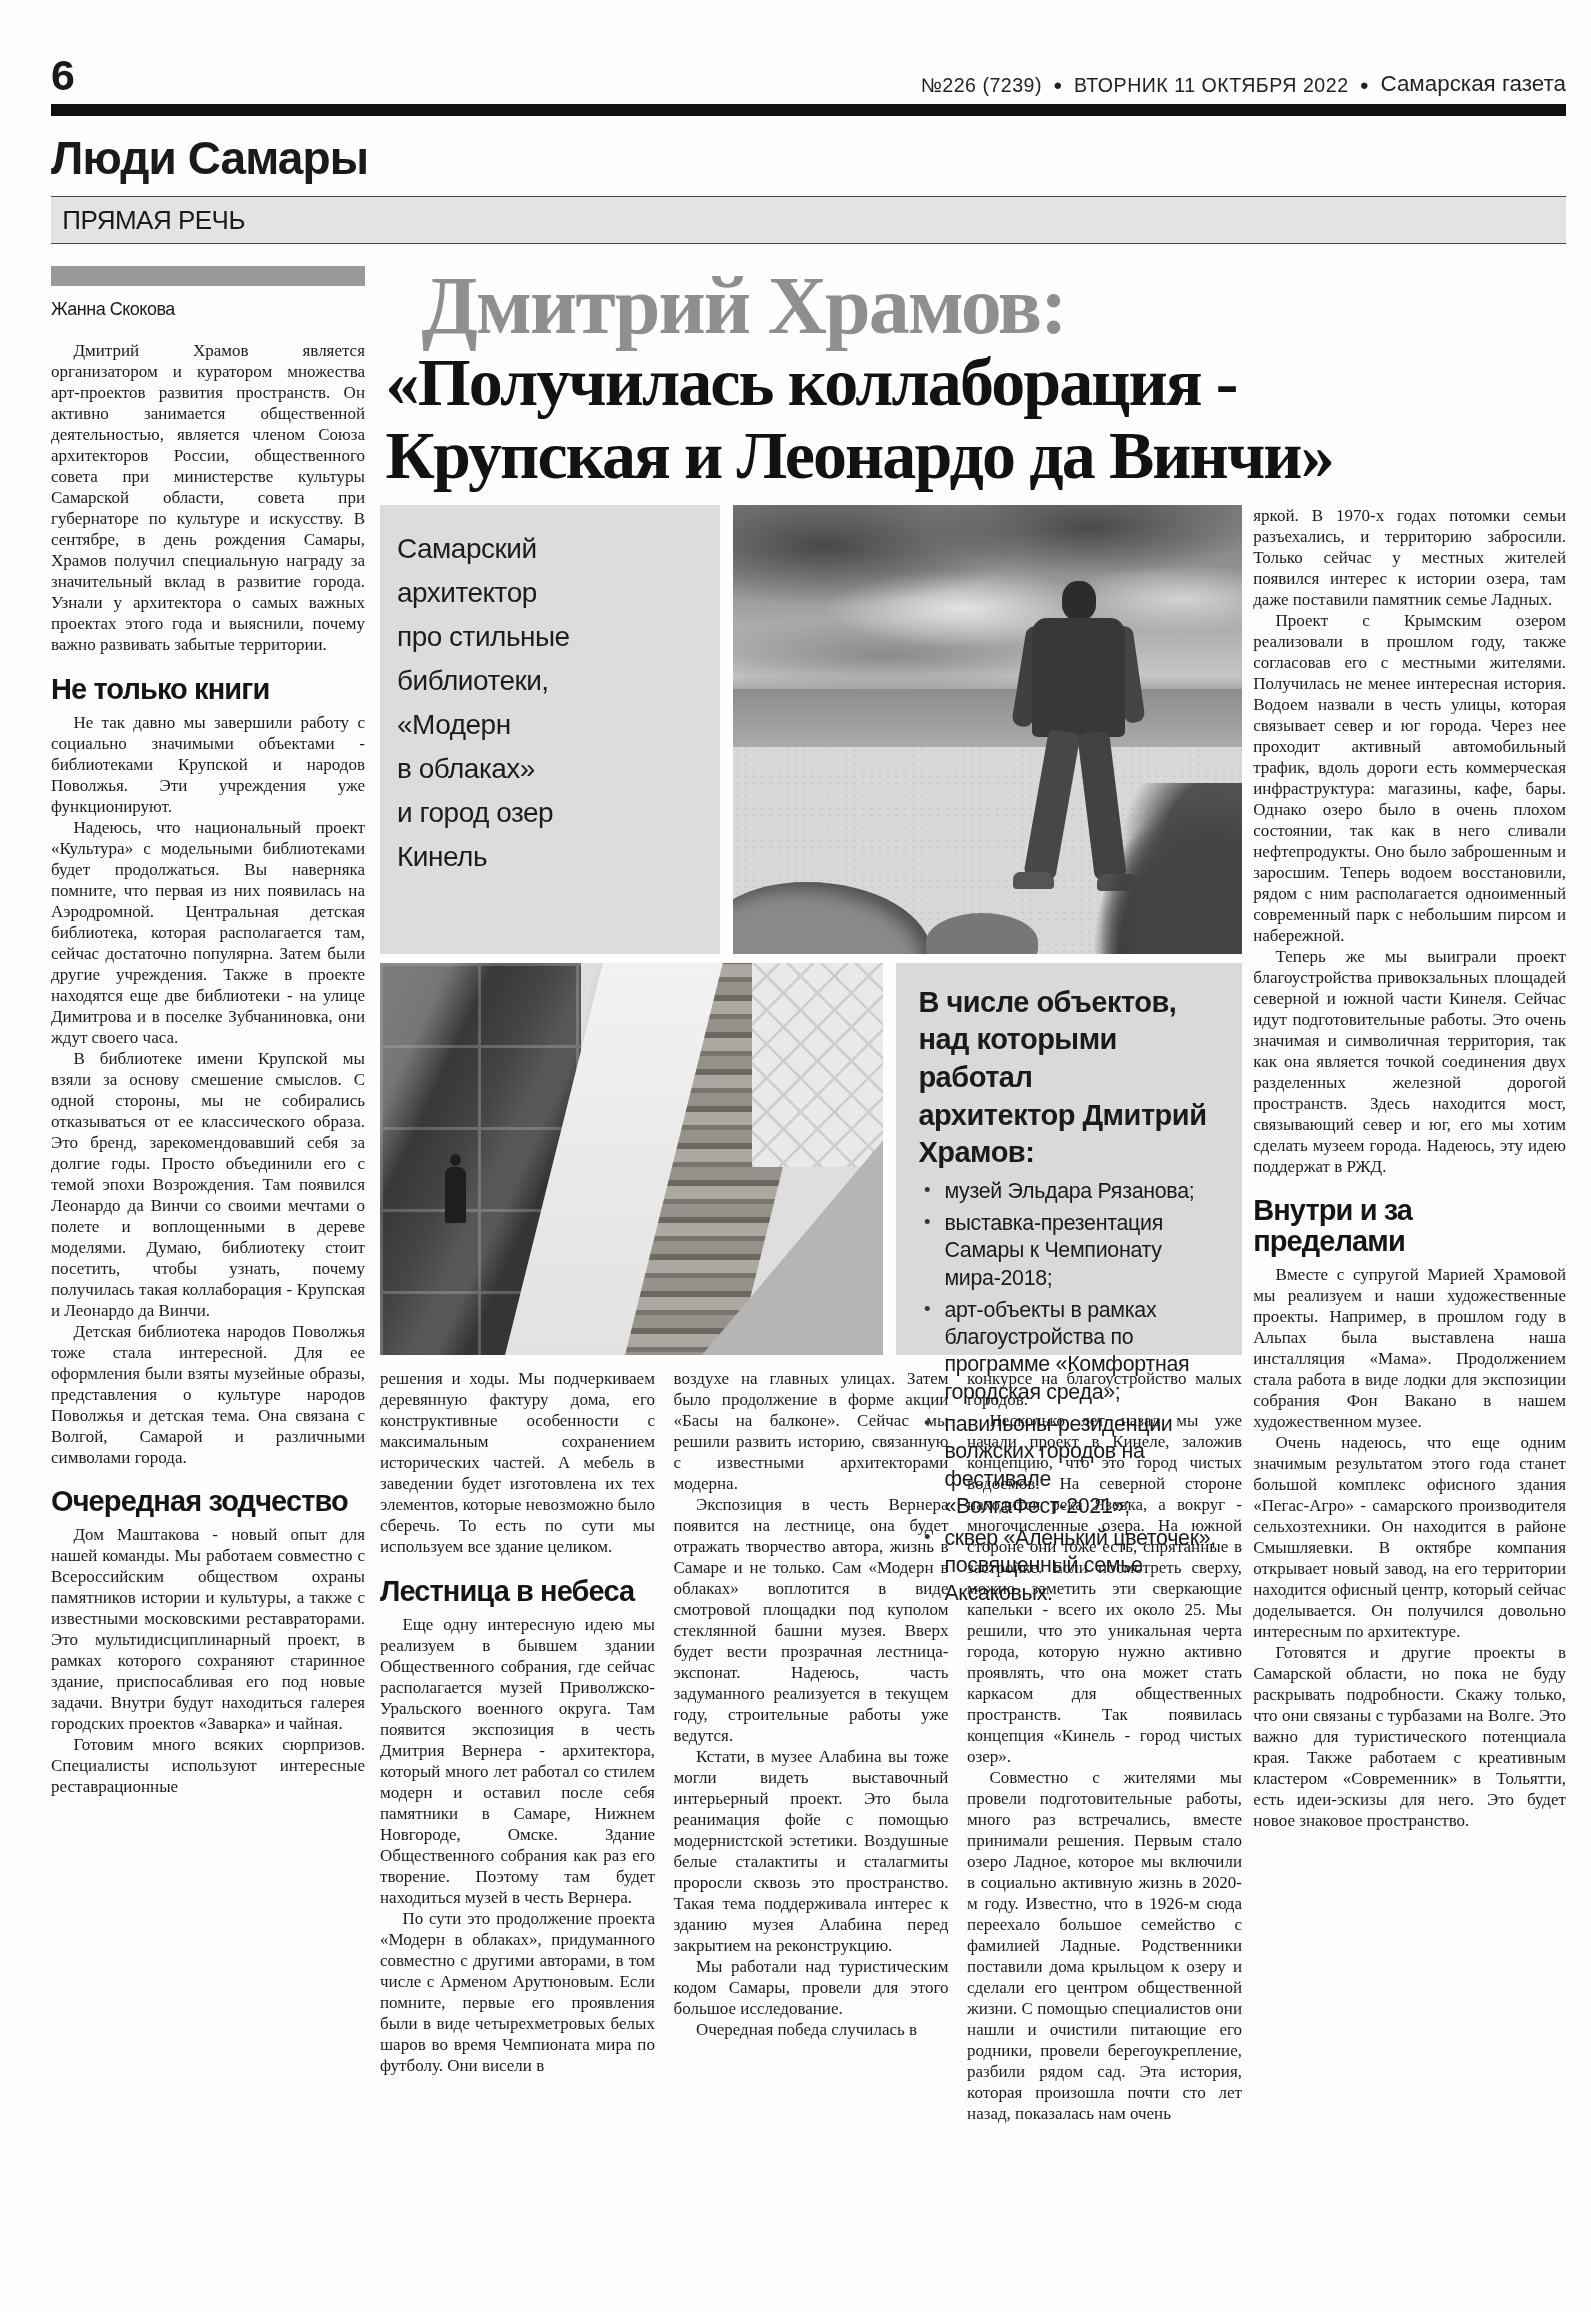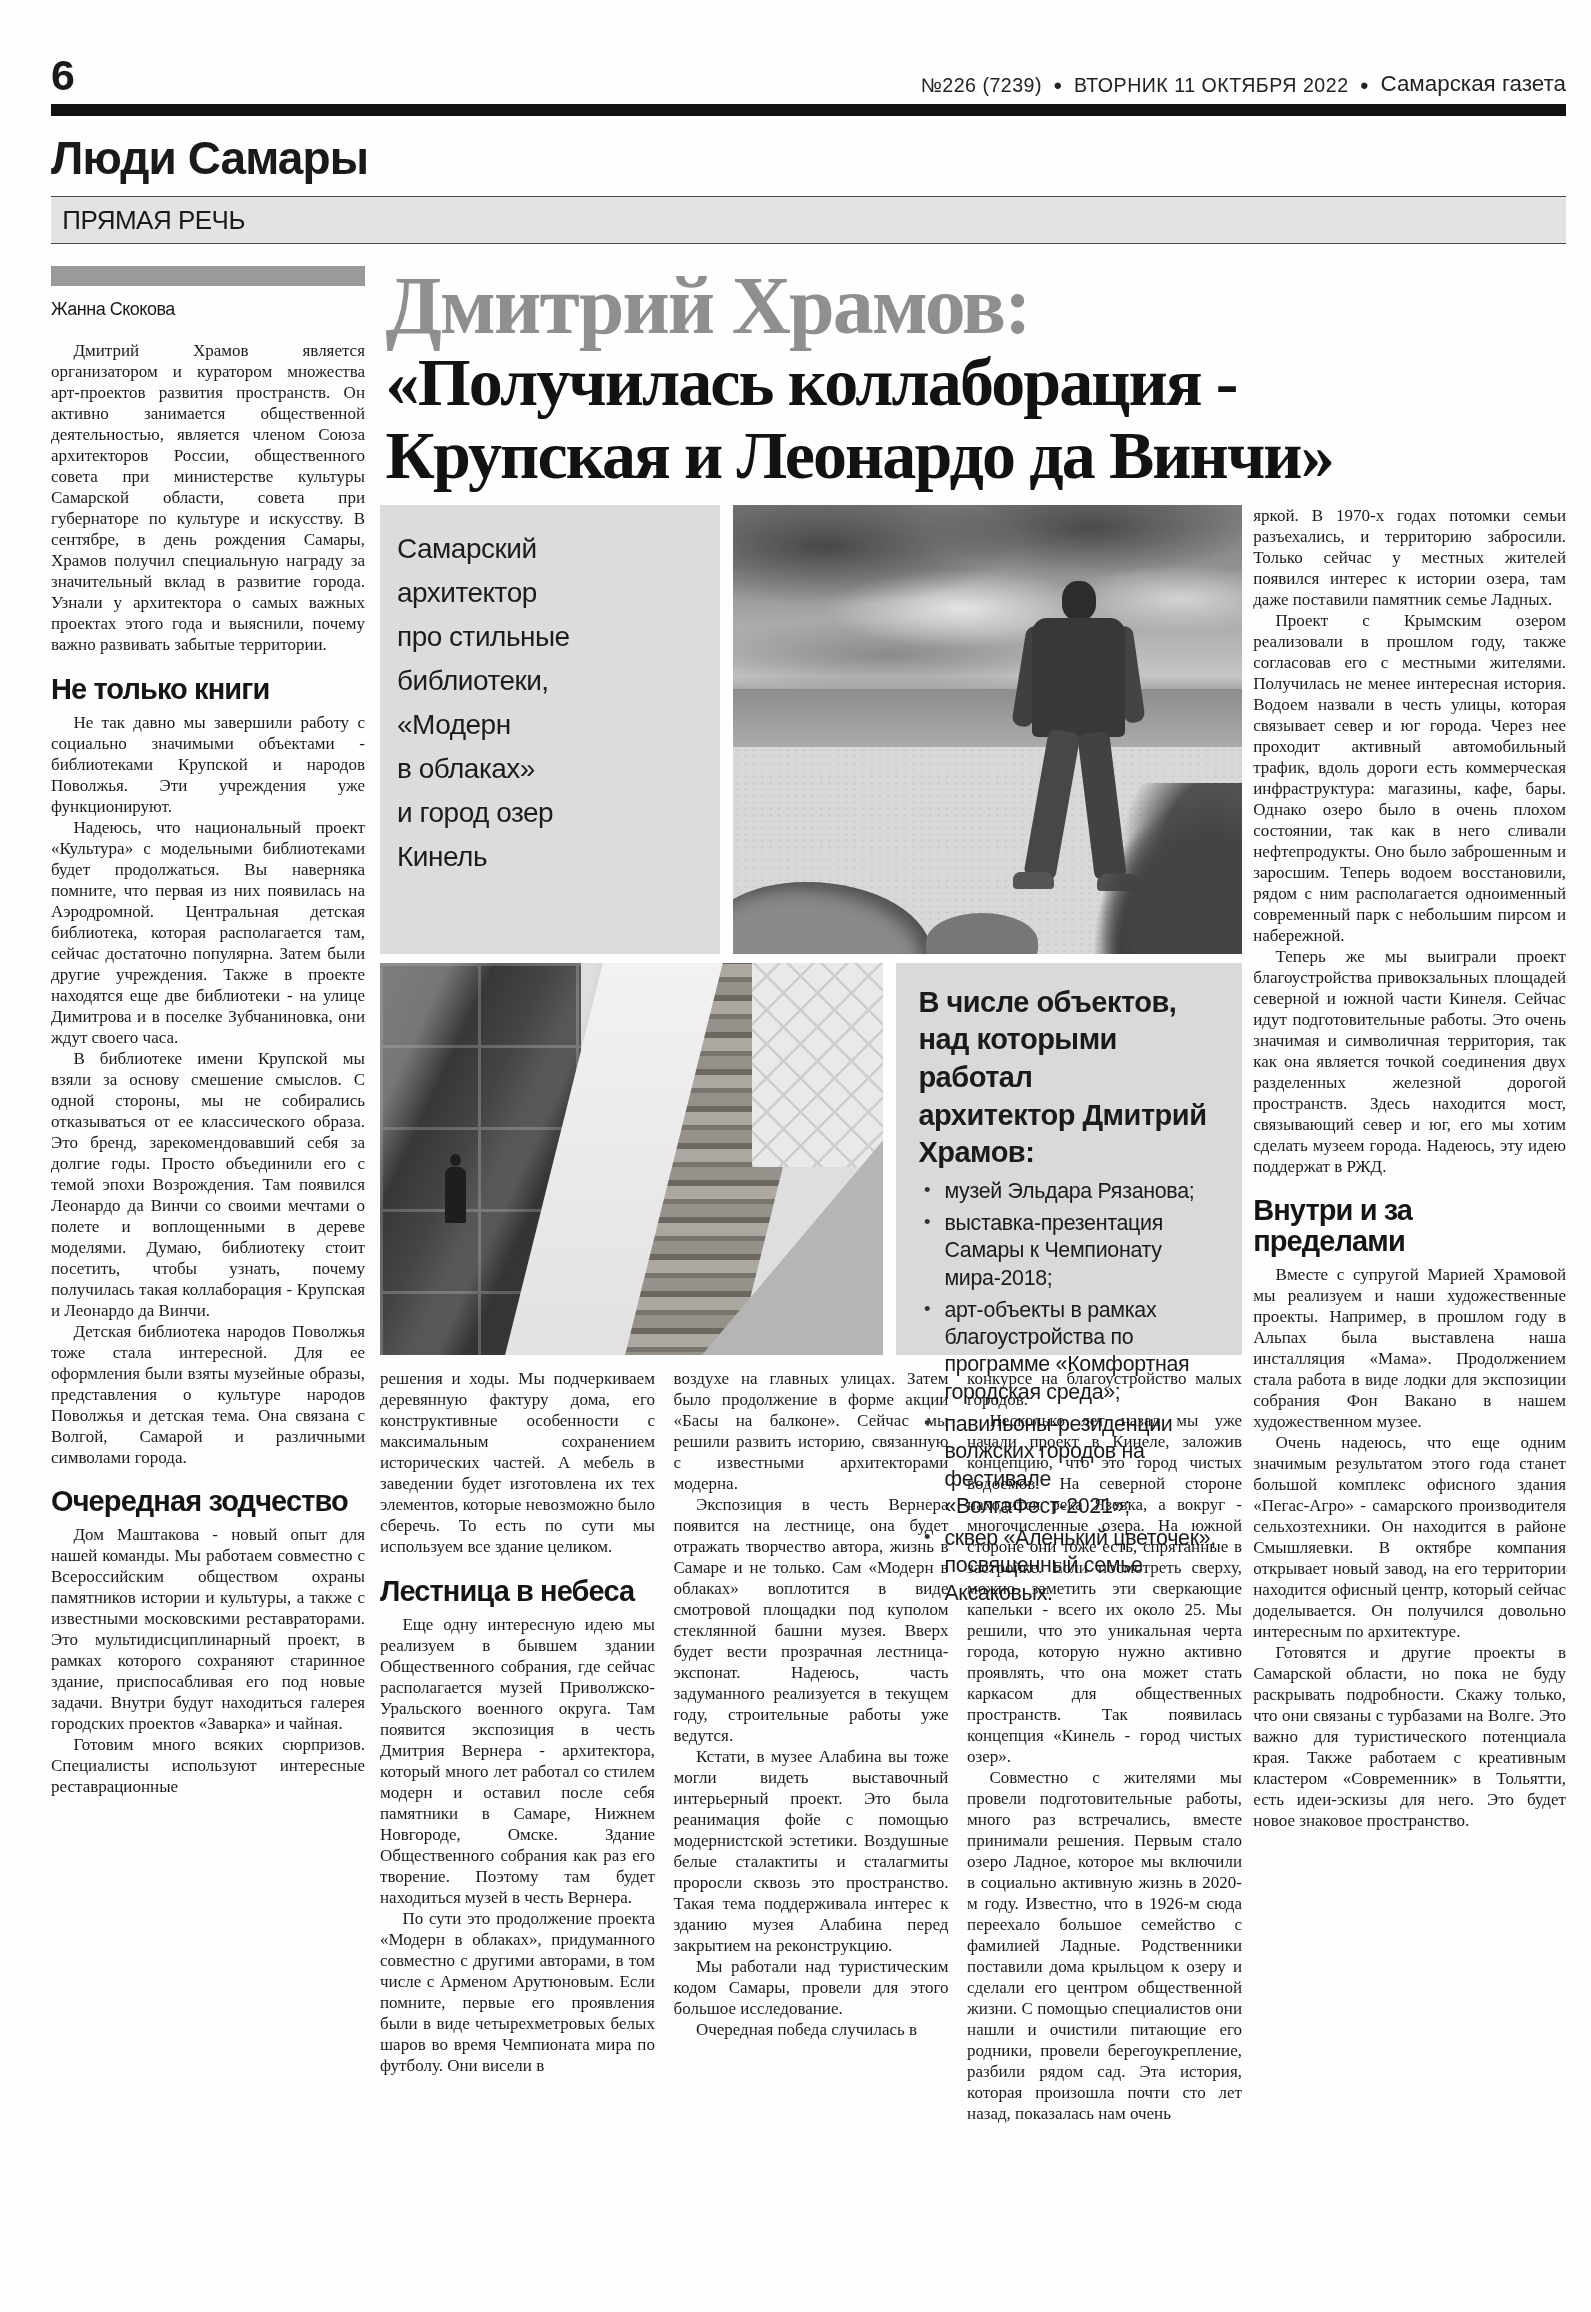--- a/index.html
+++ b/index.html
@@ -19,21 +19,21 @@
   .black-rule { height:12px; background:#111; margin-top:6.5px; }
   
   .section-title { font-family:"Liberation Sans","DejaVu Sans",sans-serif; font-weight:bold; font-size:46px; letter-spacing:-0.9px; margin-top:15px; }
   .kicker-band { margin-top:11.2px; background:#e3e3e3; border-top:1.9px solid #4a4a4a; border-bottom:1.9px solid #4a4a4a; padding:8.4px 11.2px 6.5px; }
   .kicker { font-family:"Liberation Sans","DejaVu Sans",sans-serif; font-weight:normal; font-size:26px; letter-spacing:-0.5px; }
   
   .main { display:flex; gap:15px; margin-top:22.4px; }
   .col1 { width:314px; flex:none; }
   .right-zone { flex:1; min-width:0; }
   .headline-block { padding-left:5.6px; }
-  .hl-name { font-weight:bold; font-size:82px; line-height:.98; color:#8f8f8f; letter-spacing:-1.9px; }
+  .hl-name { font-weight:bold; font-size:82px; line-height:.98; color:#8f8f8f; letter-spacing:-1.9px;margin-left:36px; }
   .hl-quote { font-weight:bold; font-size:68px; line-height:1.07; color:#121212; letter-spacing:-1.9px; }
   .content-row { display:flex; gap:11.2px; margin-top:13px; }
   .center-zone { width:862px; flex:none; }
   .col5 { flex:1; min-width:0; }
   
   .bodytext p { font-size:17px; line-height:21px; text-align:justify; text-indent:22.4px; }
   .bodytext p.cont { text-indent:0; }
   .subhead { font-family:"Liberation Sans","DejaVu Sans",sans-serif; font-weight:bold; font-size:29px; line-height:1.05; letter-spacing:-0.9px; margin:18.6px 0 7.5px; color:#151515; }
   .byline-bar { height:19.6px; background:#9a9a9a; margin-bottom:13px; }
   .byline { font-family:"Liberation Sans","DejaVu Sans",sans-serif; font-weight:normal; font-size:18px; letter-spacing:-0.5px; margin-bottom:20.5px; }

